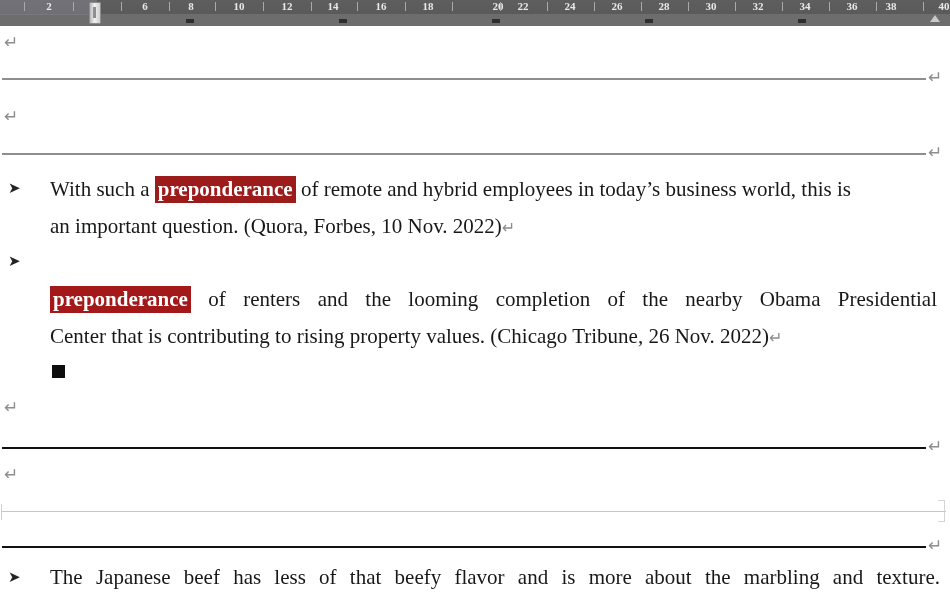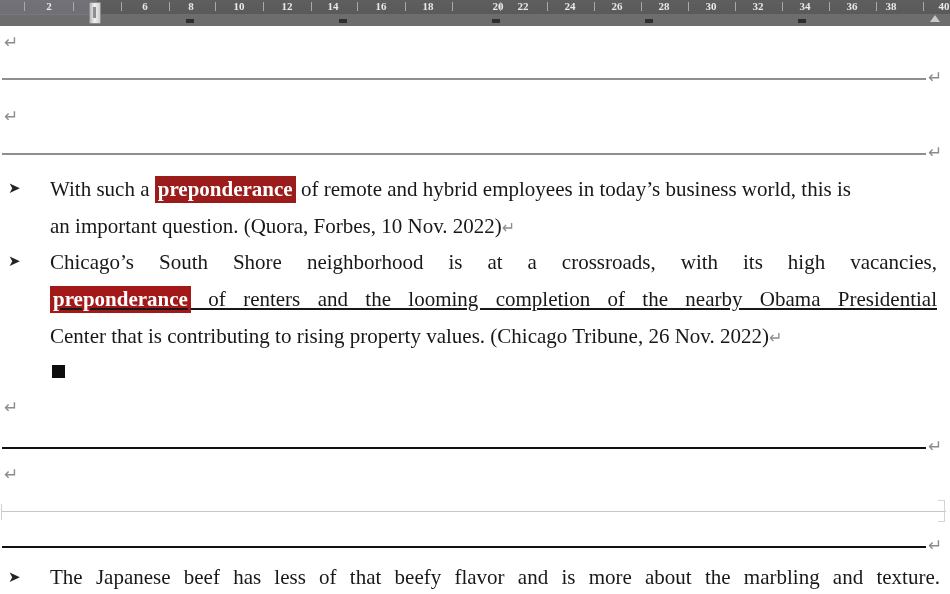--- a/index.html
+++ b/index.html
@@ -256,23 +256,22 @@
   <div class="rule-ret" style="left:928px; top:118px">↵</div>
 
   <div class="bullet-arrow" style="left:8px; top:155px">➤</div>
 
   <div class="ptext" style="left:50px; top:145px"><span>With such a </span><span class="hl">preponderance</span><span> of remote and hybrid employees in today’s business world, this is</span></div>
 
   <div class="ptext" style="left:50px; top:182px"><span>an important question. (Quora, Forbes, 10 Nov. 2022)</span><span class="ret">↵</span></div>
 
   <div class="bullet-arrow" style="left:8px; top:228px">➤</div>
 
-  <div class="para just" style="left:50px; top:218px; width:887px; text-align:justify; text-align-last:justify; font-size:21px;"><span>Chicago’s South Shore neighborhood is at a crossroads, with its high vacancies,</span></div>
-
-  <div class="para" style="left:50px; top:255px; width:887px;"><span style="display:inline-block; width:100%; text-align:justify; text-align-last:justify;text-decoration:underline;"><span class="hl v2">preponderance</span><span> of renters and the looming completion of the nearby Obama Presidential</span></span></div>
+
+  <div class="para" style="left:50px; top:255px; width:887px;"><span style="display:inline-block; width:100%; text-align:justify; text-align-last:justify;"><span class="hl v2">preponderance</span><span> of renters and the looming completion of the nearby Obama Presidential</span></span></div>
 
   <div class="ptext" style="left:50px; top:292px"><span>Center that is contributing to rising property values. (Chicago Tribune, 26 Nov. 2022)</span><span class="ret">↵</span></div>
 
   <div class="bullet-square" style="left:52px; top:339px"></div>
 
   <div class="pilcrow" style="left:4px; top:373px">↵</div>
 
   <div class="hrule dark" style="top:421px; width:924px"></div>
   <div class="rule-ret" style="left:928px; top:412px">↵</div>
 

